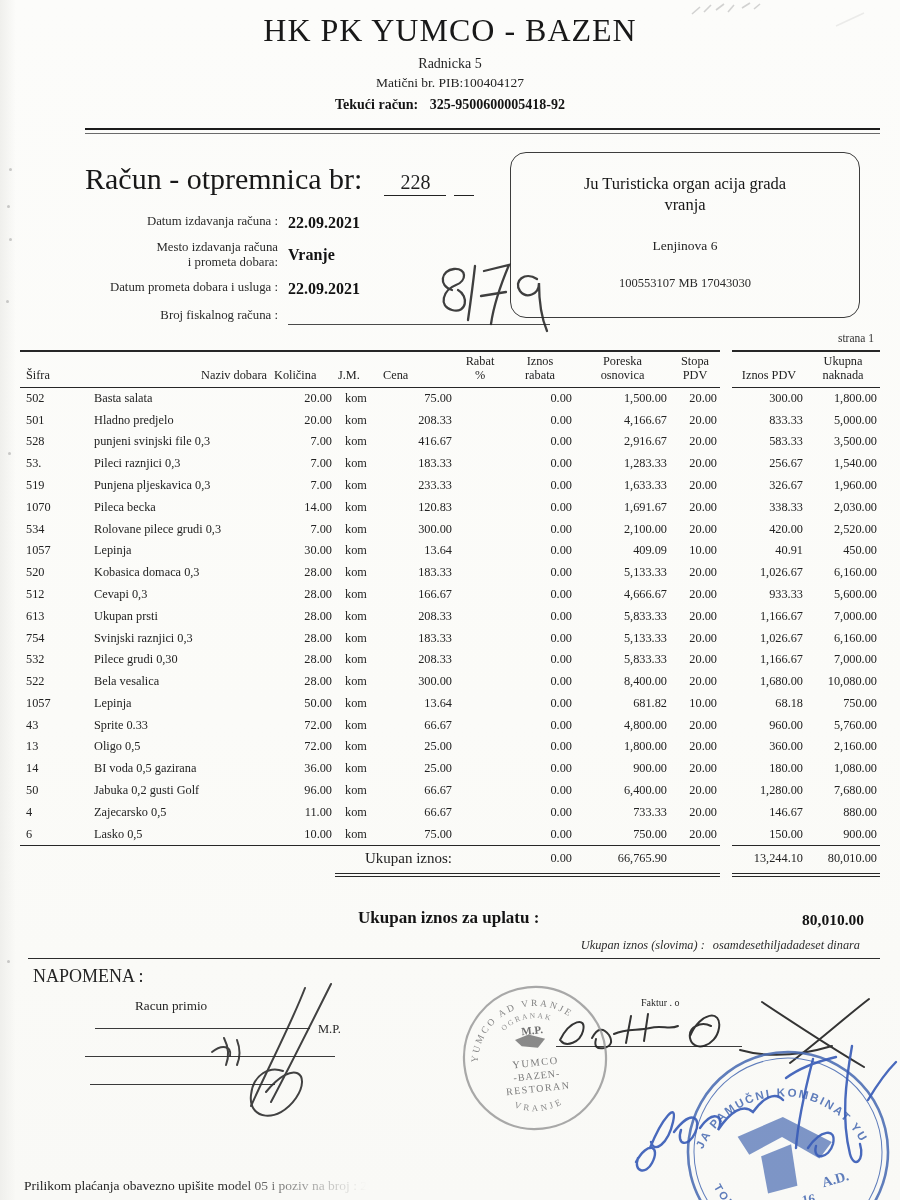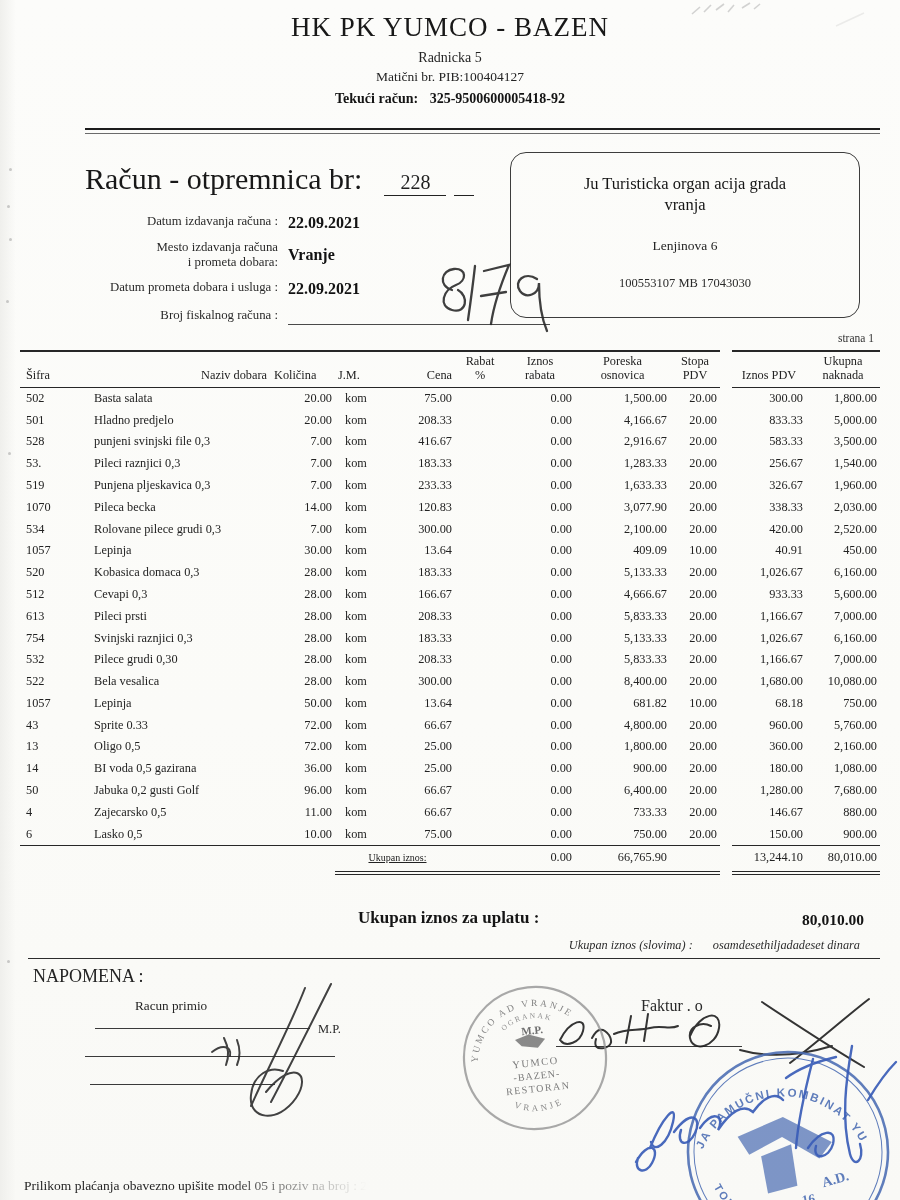--- a/index.html
+++ b/index.html
@@ -5,21 +5,21 @@
   html,body{margin:0;padding:0;background:#e8e8e6;}
   .page{
     position:relative;width:900px;height:1200px;margin:0 auto;
     background:linear-gradient(180deg,#fcfcfa 0%,#fbfbf8 60%,#f9f9f6 100%);
     overflow:hidden;font-family:"Liberation Serif","DejaVu Serif",serif;color:#1f1f1f;
   }
   .edge{position:absolute;left:0;top:0;width:16px;height:1200px;
     background:linear-gradient(90deg,#efefec,rgba(255,255,255,0));}
   
   .letterhead{position:absolute;top:12px;left:0;width:100%;text-align:center;}
-  .company{font-size:27px;letter-spacing:1px;color:#181818;}
+  .company{font-size:32px;letter-spacing:1px;color:#181818;}
   .addr{font-size:14px;margin-top:7px;color:#242424;}
   .maticni{font-size:13.5px;margin-top:3px;color:#242424;}
   .account{font-size:14px;margin-top:6px;font-weight:bold;color:#141414;}
   .rule1{position:absolute;top:128px;left:85px;width:795px;border-top:2.6px solid #1c1c1c;}
   .rule1b{position:absolute;top:133px;left:85px;width:795px;border-top:1.2px solid #6b6b6b;}
   
   .inv{position:absolute;left:60px;top:162px;width:440px;}
   .inv-title{display:flex;align-items:baseline;margin-left:25px;}
   .inv-title .t{font-size:30px;color:#181818;}
   .inv-title .num{font-size:20px;margin-left:22px;padding:0 16px 1px;border-bottom:1.6px solid #222;}
@@ -39,51 +39,51 @@
   
   .tblwrap{position:absolute;left:20px;top:350px;width:860px;}
   table{width:100%;border-collapse:collapse;table-layout:fixed;font-size:12.3px;color:#222;}
   th{font-weight:normal;font-size:12.3px;padding:3px 3px 4px;vertical-align:bottom;
      border-top:2.2px solid #272727;border-bottom:1.5px solid #272727;white-space:pre-line;line-height:1.12;}
   td{padding:3.4px 3px;white-space:nowrap;overflow:hidden;}
   th:nth-child(1){text-align:left;padding-left:6px;}
   th:nth-child(2){text-align:right;padding-left:14px;font-family:Liberation Serif, serif;}
   th:nth-child(3){text-align:left;padding-left:4px;margin-left:28px;}
   th:nth-child(4){text-align:left;}
-  th:nth-child(5){text-align:right;margin-top:24px;}
+  th:nth-child(5){text-align:left;margin-top:24px;}
   th:nth-child(6),th:nth-child(7),th:nth-child(8),th:nth-child(9){text-align:center;}
   th:nth-child(11){text-align:center;}
   th:nth-child(12){text-align:center;}
   th:nth-child(10),td:nth-child(10){border:none;}
   tbody td:nth-child(1){text-align:left;padding-left:6px;}
   tbody td:nth-child(2){text-align:left;padding-left:14px;}
   tbody td:nth-child(3){text-align:right;}
   tbody td:nth-child(4){text-align:left;padding-left:10px;}
   tbody td:nth-child(5),tbody td:nth-child(7),tbody td:nth-child(8),
   tbody td:nth-child(9),tbody td:nth-child(11),tbody td:nth-child(12){text-align:right;}
   tbody tr:last-child td{border-bottom:1.4px solid #272727;}
   tbody tr:last-child td:nth-child(10){border-bottom:none;}
   tfoot td{border-bottom:4px double #272727;padding:4.5px 3px 5.5px;}
   tfoot td.nb{border-bottom:none;}
-  tfoot .t-label{text-align:center;padding-left:8px;font-size:10px;text-decoration:underline;}
+  tfoot .t-label{text-align:right;padding-left:8px;font-size:15px;}
   tfoot .num{text-align:right;}
   
   .uplatu{position:absolute;left:358px;top:908px;font-size:17px;font-weight:bold;color:#141414;}
   .uplatu-val{position:absolute;right:36px;top:911px;font-size:15.5px;font-weight:bold;color:#141414;}
-  .slovima{position:absolute;right:40px;top:938px;font-size:12.3px;font-style:italic;color:#2c2c2c;display:flex;gap:20px;}
+  .slovima{position:absolute;right:40px;top:938px;font-size:12.3px;font-style:italic;color:#2c2c2c;display:flex;gap:8px;}
   .rule2{position:absolute;top:958px;left:28px;width:852px;border-top:1.7px solid #2c2c2c;}
   
   .napomena{position:absolute;left:33px;top:966px;font-size:18px;color:#242424;}
   .primio{position:absolute;left:135px;top:998px;font-size:13.2px;color:#242424;}
   .sigline{position:absolute;border-bottom:1.3px solid #3a3a3a;height:0;}
   .sl1{left:95px;top:1028px;width:215px;}
   .sl2{left:85px;top:1056px;width:250px;}
   .sl3{left:90px;top:1084px;width:185px;}
   .mp{position:absolute;left:318px;top:1022px;font-size:12.5px;color:#2a2a2a;}
-  .faktur{position:absolute;left:641px;top:997px;font-size:16px;color:#2a2a2a;}
+  .faktur{position:absolute;left:641px;top:997px;font-size:10px;color:#2a2a2a;}
   .fline{left:556px;top:1046px;width:186px;}
   .paynote{position:absolute;left:24px;top:1178px;font-size:13.5px;color:#262626;
     -webkit-mask-image:linear-gradient(to right,#000 55%,rgba(0,0,0,0) 96%);
     mask-image:linear-gradient(to right,#000 55%,rgba(0,0,0,0) 96%);}
   .overlay{position:absolute;left:0;top:0;pointer-events:none;}
   .speck{position:absolute;width:3px;height:3px;border-radius:50%;background:#9a9a9a;opacity:.5;}
 </style>
 </head>
 <body>
 
@@ -255,21 +255,21 @@
             <td>1,960.00</td>
           </tr>
           <tr>
             <td>1070</td>
             <td>Pileca becka</td>
             <td>14.00</td>
             <td>kom</td>
             <td>120.83</td>
             <td></td>
             <td>0.00</td>
-            <td>3,077.90</td>
+            <td>1,691.67</td>
             <td>20.00</td>
             <td></td>
             <td>338.33</td>
             <td>2,030.00</td>
           </tr>
           <tr>
             <td>534</td>
             <td>Rolovane pilece grudi 0,3</td>
             <td>7.00</td>
             <td>kom</td>
@@ -319,21 +319,21 @@
             <td></td>
             <td>0.00</td>
             <td>4,666.67</td>
             <td>20.00</td>
             <td></td>
             <td>933.33</td>
             <td>5,600.00</td>
           </tr>
           <tr>
             <td>613</td>
-            <td>Pileci prsti</td>
+            <td>Ukupan prsti</td>
             <td>28.00</td>
             <td>kom</td>
             <td>208.33</td>
             <td></td>
             <td>0.00</td>
             <td>5,833.33</td>
             <td>20.00</td>
             <td></td>
             <td>1,166.67</td>
             <td>7,000.00</td>

